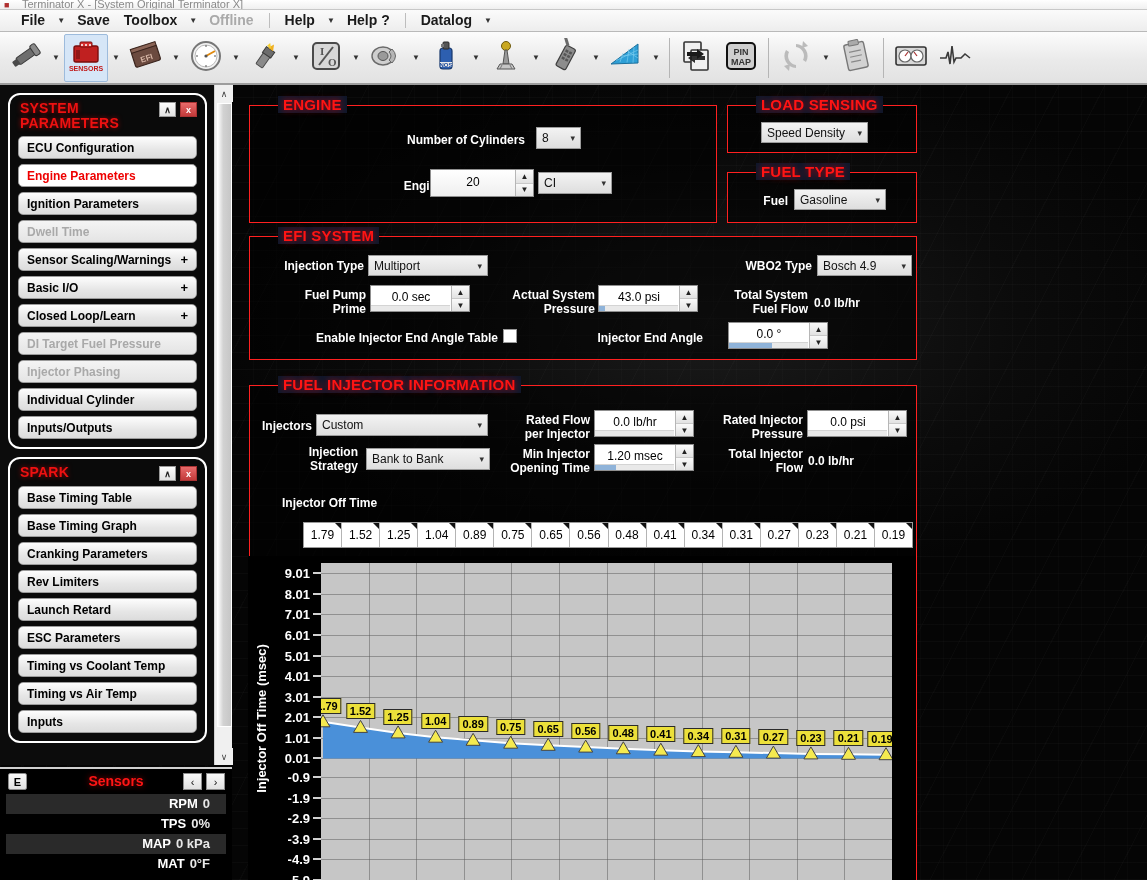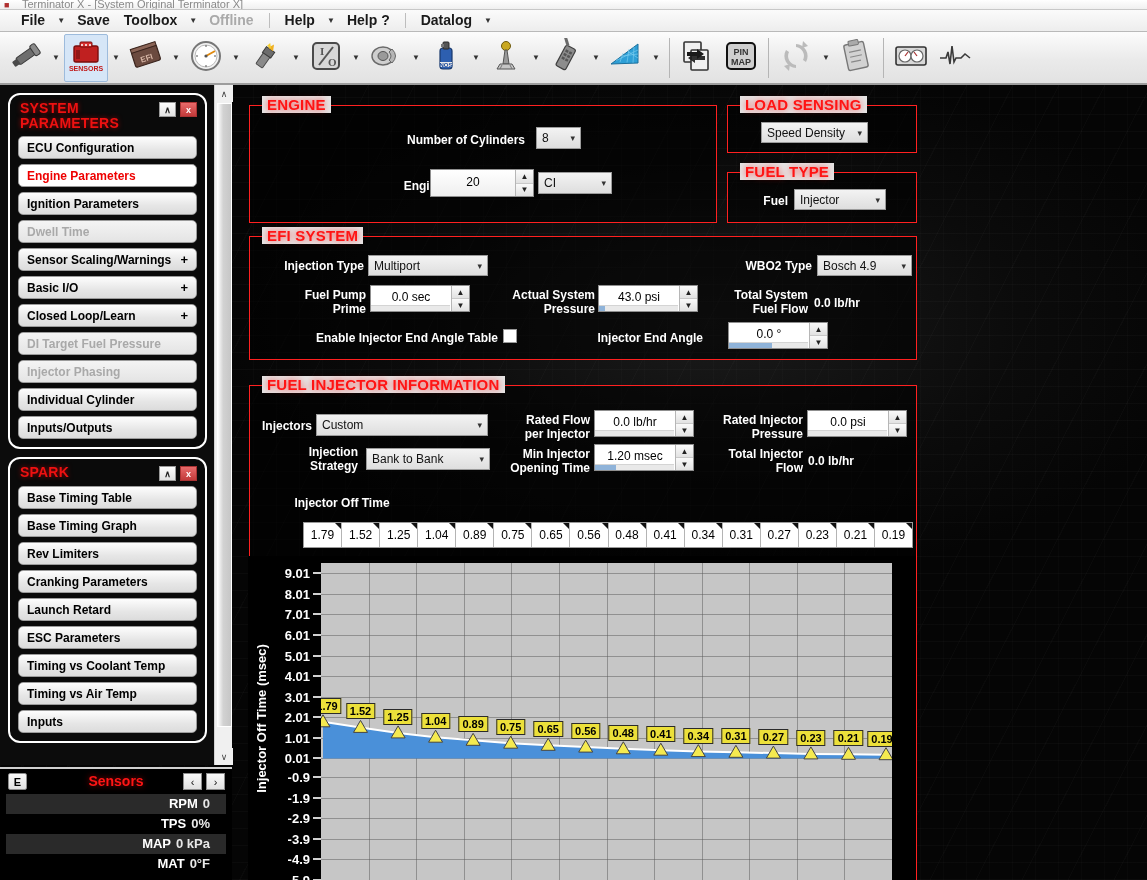--- a/index.html
+++ b/index.html
@@ -188,22 +188,22 @@
   .sens-row.alt { background: #2a2a2a; }
   .sens-row .v { font-weight: bold; color: #e8e8e8; margin-left: 5px; }
 
   
   .grp {
     position: absolute;
     border: 1px solid #ff2020;
     background: rgba(0,0,0,0.55);
   }
   .grp > .grp-title {
-    position: absolute; top: -10px; left: 12px;
-    background: #e5e5e5; padding: 0 5px;
+    position: absolute; top: -10px; left: 28px;
+    background: #0f172a; padding: 0 5px;
     color: #ff1414; font-size: 15px; font-weight: bold;
     letter-spacing: .2px; white-space: nowrap;
     text-shadow: 0 0 7px rgba(255,0,0,.75);
   }
 
   .lbl-w {
     color: #ffffff; font-size: 12px; font-weight: bold;
     text-align: right; line-height: 14px;
   }
 
@@ -590,24 +590,24 @@
           <div class="pbtn close">x</div>
         </div>
       </div>
       <div class="nav-btn first">
         <span class="lbl">Base Timing Table</span>
       </div>
       <div class="nav-btn">
         <span class="lbl">Base Timing Graph</span>
       </div>
       <div class="nav-btn">
+        <span class="lbl">Cranking Parameters</span>
+      </div>
+      <div class="nav-btn">
         <span class="lbl">Rev Limiters</span>
-      </div>
-      <div class="nav-btn">
-        <span class="lbl">Cranking Parameters</span>
       </div>
       <div class="nav-btn">
         <span class="lbl">Launch Retard</span>
       </div>
       <div class="nav-btn">
         <span class="lbl">ESC Parameters</span>
       </div>
       <div class="nav-btn">
         <span class="lbl">Timing vs Coolant Temp</span>
       </div>
@@ -668,21 +668,21 @@
   <div class="sel" style="position:absolute; left:33px; top:16px; width:107px; height:21px;">
     <span>Speed Density</span>
     <span class="chev">▾</span>
   </div>
 </div>
 
 <div class="grp" style="left:727px; top:172px; width:190px; height:51px;">
   <div class="grp-title">FUEL TYPE</div>
   <div class="lbl-w" style="position:absolute; left:8px; top:21px; width:52px;">Fuel</div>
   <div class="sel" style="position:absolute; left:66px; top:16px; width:92px; height:21px;">
-    <span>Injector</span>
+    <span>Gasoline</span>
     <span class="chev">▾</span>
   </div>
 </div>
 
 <div class="grp" style="left:249px; top:236px; width:668px; height:124px;">
   <div class="grp-title">EFI SYSTEM</div>
 
   <div class="lbl-w" style="position:absolute; left:6px; top:22px; width:108px;">Injection Type</div>
   <div class="sel" style="position:absolute; left:118px; top:18px; width:120px; height:21px;">
     <span>Multiport</span>
@@ -809,21 +809,21 @@
       <div>▼</div>
     </div>
   </div>
 
   <div class="lbl-w" style="position:absolute; left:440px; top:61px; width:113px;">
     <div>Total Injector</div>
     <div>Flow</div>
   </div>
   <div class="ro-val" style="position:absolute; left:558px; top:68px;">0.0 lb/hr</div>
 
-  <div class="lbl-w" style="position:absolute; left:32px; top:110px; width:120px; text-align:center;">Injector Off Time</div>
+  <div class="lbl-w" style="position:absolute; left:32px; top:110px; width:120px; text-align:left;">Injector Off Time</div>
 </div>
 
 <div id="offtable">
     <div class="cell">1.79</div>
     <div class="cell">1.52</div>
     <div class="cell">1.25</div>
     <div class="cell">1.04</div>
     <div class="cell">0.89</div>
     <div class="cell">0.75</div>
     <div class="cell">0.65</div>

